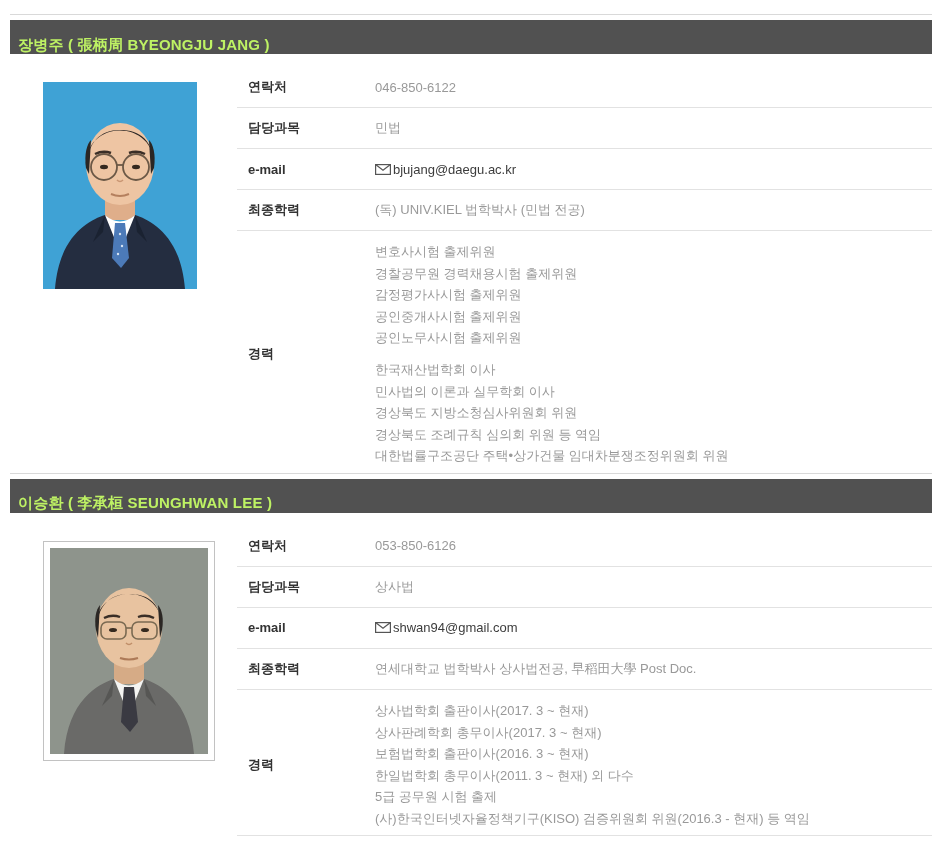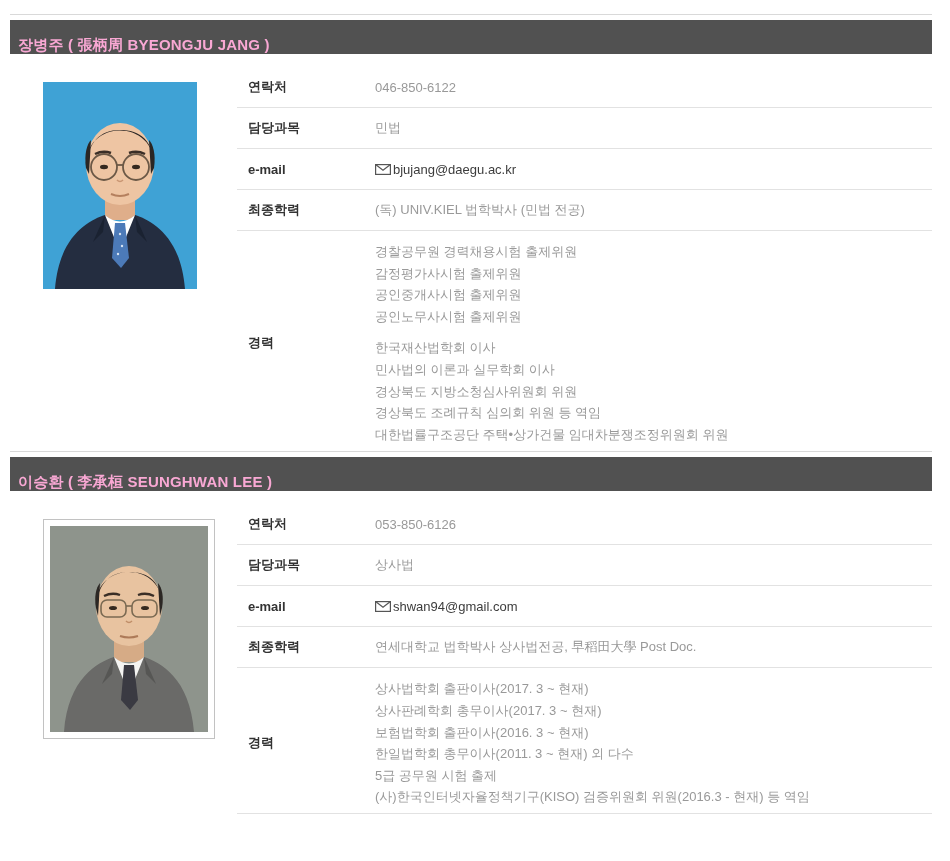--- a/index.html
+++ b/index.html
@@ -17,21 +17,21 @@
 
   .header-bar {
     margin-top: 5px;
     height: 34px;
     background: #515151;
     display: flex;
     align-items: center;
     padding-left: 8px;
   }
   .header-name {
-    color: #f9a8d4;
+    color: #bef264;
     font-weight: bold;
     font-size: 15px;
     letter-spacing: 0.2px;
     margin-top: 16px;
   }
 
   .profile-body { display: flex; margin-top: 13px; }
 
   .photo-col {
     width: 227px;
@@ -135,20 +135,21 @@
             <span class="email-text">bjujang@daegu.ac.kr</span>
           </div>
         </div>
         <div class="row">
           <div class="cell-label">최종학력</div>
           <div class="cell-value">(독) UNIV.KIEL 법학박사 (민법 전공)</div>
         </div>
         <div class="row career">
           <div class="cell-label">경력</div>
           <div class="cell-value">
+              <div class="career-line">변호사시험 출제위원</div>
               <div class="career-line">경찰공무원 경력채용시험 출제위원</div>
               <div class="career-line">감정평가사시험 출제위원</div>
               <div class="career-line">공인중개사시험 출제위원</div>
               <div class="career-line">공인노무사시험 출제위원</div>
               <div class="career-line"></div>
               <div class="career-line">한국재산법학회 이사</div>
               <div class="career-line">민사법의 이론과 실무학회 이사</div>
               <div class="career-line">경상북도 지방소청심사위원회 위원</div>
               <div class="career-line">경상북도 조례규칙 심의회 위원 등 역임</div>
               <div class="career-line">대한법률구조공단 주택•상가건물 임대차분쟁조정위원회 위원</div>

